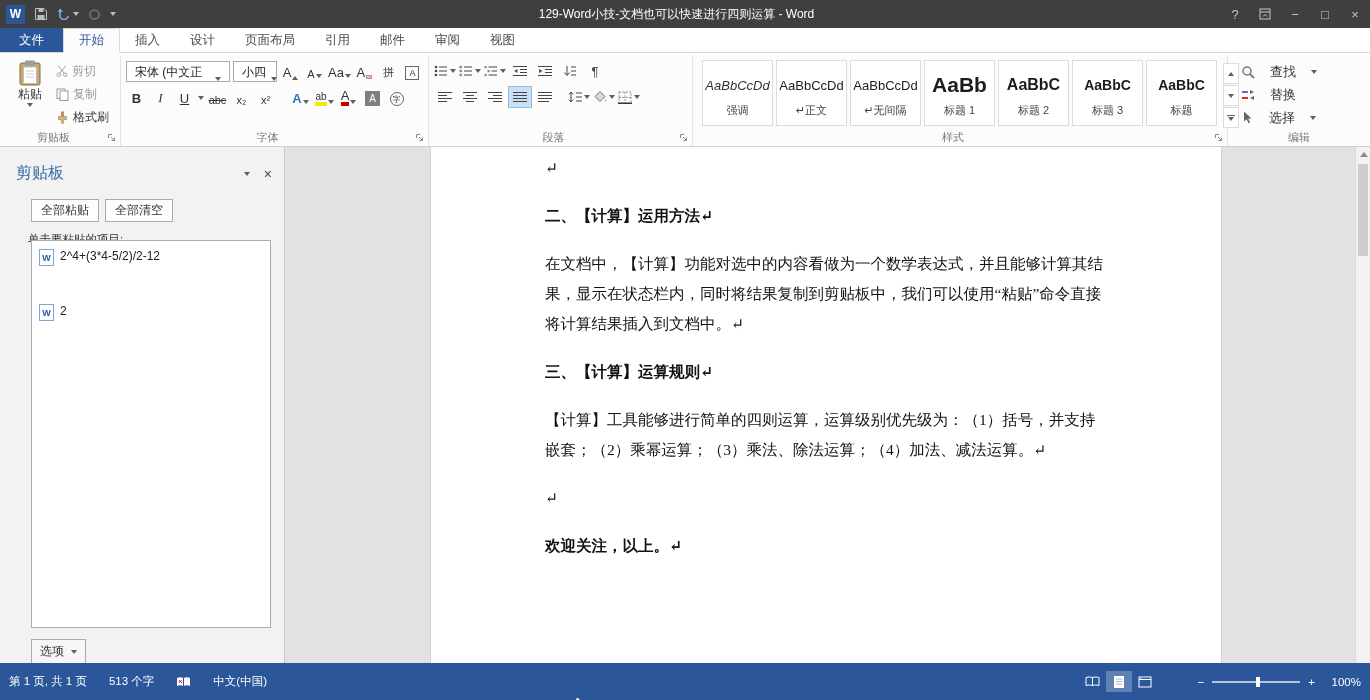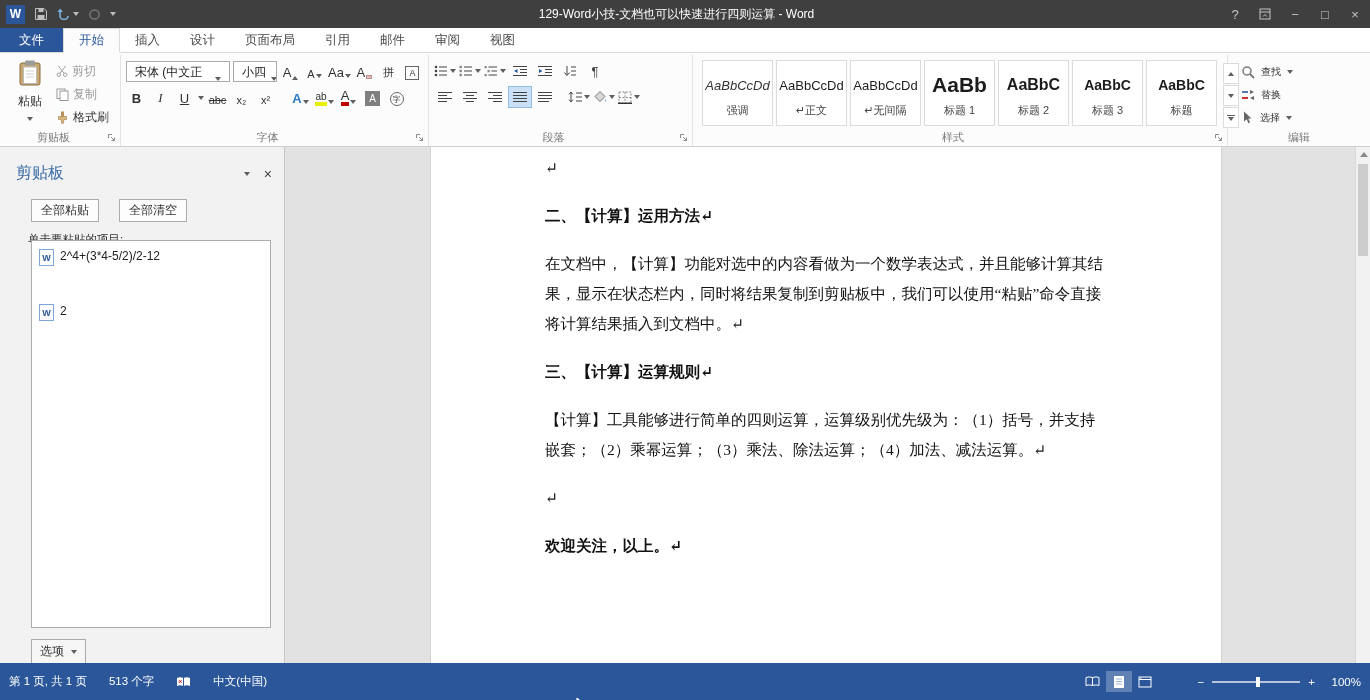--- a/index.html
+++ b/index.html
@@ -27,21 +27,21 @@
   .tabrow { position:absolute; top:28px; left:0; right:0; height:25px; background:#fff; display:flex; font-size:12.5px; border-bottom:1px solid #dadada; }
   .tab { padding:0 15px; display:flex; align-items:center; color:#4a4a4a; }
   .tab.file { background:#2b579a; color:#fff; padding:7px 19px; }
   .tab.active { background:#fcfcfd; color:#2b579a; border:1px solid #dadada; border-bottom-color:#fcfcfd; margin-bottom:-1px; position:relative; z-index:2; }
 
   
   .ribbon { position:absolute; top:53px; left:0; right:0; height:94px; background:#fcfcfd; border-bottom:1px solid #cfcfcf; display:flex; padding:2px 0 0 1px; }
   .group { position:relative; padding:2px 5px 16px; border-right:1px solid #e3e3e3; display:flex; }
   .glabel { position:absolute; bottom:1px; left:0; right:14px; text-align:center; font-size:11px; color:#7a7a7a; }
   .launcher { position:absolute; bottom:3px; right:3px; }
-  .pastecol { width:48px; display:flex; flex-direction:column; align-items:center; gap:7px; padding-top:3px; font-size:12px; color:#333; }
+  .pastecol { width:48px; display:flex; flex-direction:column; align-items:center; gap:0; padding-top:3px; font-size:12px; color:#333; }
   .clipcmds { display:flex; flex-direction:column; gap:5px; padding:5px 2px 0 2px; font-size:12px; }
   .cmd { display:flex; align-items:center; gap:4px; height:18px; color:#333; }
   .cmd.dim { color:#9a9a9a; }
   .fg { display:flex; flex-direction:column; gap:6px; padding-top:4px; }
   .frow { display:flex; align-items:center; gap:3px; }
   .combo { height:21px; background:#fff; border:1px solid #ababab; display:flex; align-items:flex-end; font-size:12px; color:#222; padding:0 8px; gap:5px; white-space:nowrap; overflow:hidden; }
   .combo .caret { margin-left:auto; flex:none; }
   .fbtn { min-width:21px; height:20px; display:flex; align-items:flex-end; justify-content:center; padding-bottom:2px; font-size:13px; color:#333; gap:1px; }
   .fbtn .caret { margin-bottom:2px; }
   .b{font-weight:bold} .i{font-style:italic; font-family:"Liberation Serif",serif} .u{text-decoration:underline}
@@ -63,29 +63,29 @@
   .sprev.it { font-style:italic; color:#333; }
   .sprev.h1 { font-size:21px; font-weight:bold; }
   .sprev.h2 { font-size:16px; font-weight:bold; }
   .sprev.h3 { font-size:14px; font-weight:bold; }
   .sname { font-size:11px; color:#444; margin-top:2px; white-space:nowrap; }
   .galscroll { width:16px; display:flex; flex-direction:column; gap:1px; margin-left:3px; padding-top:3px; }
   .galscroll > div { height:21px; border:1px solid #dcdcdc; background:#fff; display:flex; align-items:center; justify-content:center; flex-direction:column; gap:1px;}
   .gline { width:8px; height:1px; background:#5f5f5f; }
 
   .editcol { display:flex; flex-direction:column; gap:4px; padding:5px 8px 0 8px; }
-  .edititem { display:flex; align-items:center; gap:6px; font-size:10px; color:#333; height:19px; }
+  .edititem { display:flex; align-items:center; gap:15px; font-size:13px; color:#333; height:19px; }
 
   
   .main { position:absolute; top:147px; left:0; right:0; bottom:21px; }
   .clippane { position:absolute; left:0; top:0; bottom:0; width:285px; background:#f2f2f2; border-right:1px solid #c6c6c6; }
   .cphead { display:flex; align-items:center; padding:16px 12px 0 16px; }
   .cptitle { font-size:16px; color:#3a6ba5; flex:1; }
   .cpclose { margin-left:14px; color:#444; font-size:14px; }
-  .cpbtns { display:flex; gap:20px; margin:15px 12px 0 31px; }
+  .cpbtns { display:flex; gap:6px; margin:15px 12px 0 31px; }
   .cpbtn { border:1px solid #ababab; background:#fdfdfd; font-size:12px; color:#333; padding:2px 9px; }
   .cphint { margin:10px 0 0 28px; font-size:11.5px; color:#333; }
   .cplist { position:absolute; left:31px; right:13px; top:93px; bottom:51px; background:#fff; border:1px solid #ababab; overflow:hidden; }
   .cpitem { display:flex; align-items:flex-start; gap:6px; height:55px; padding:8px 6px 0 7px; font-size:12px; color:#222; }
   .docicon { flex:none; width:15px; height:17px; background:#fff; border:1px solid #7da7d8; color:#2b579a; font-size:9px; font-weight:bold; display:flex; align-items:center; justify-content:center; }
   .cpoptions { position:absolute; left:31px; bottom:15px; border:1px solid #ababab; background:#f6f6f6; font-size:12px; color:#333; padding:3px 8px; display:flex; align-items:center; gap:7px; }
 
   .docarea { position:absolute; left:286px; top:0; right:15px; bottom:0; background:#e2e2e2; overflow:hidden; }
   .page { position:absolute; left:144px; top:0; width:792px; height:527px; background:#fff; border:1px solid #d2d2d2; border-top:none; padding:6px 114px 0 114px; }
   .page p { font-family:"Liberation Serif","DejaVu Serif",serif; font-size:15.5px; line-height:30px; color:#121212; margin:0 0 18px; word-break:break-all; }

